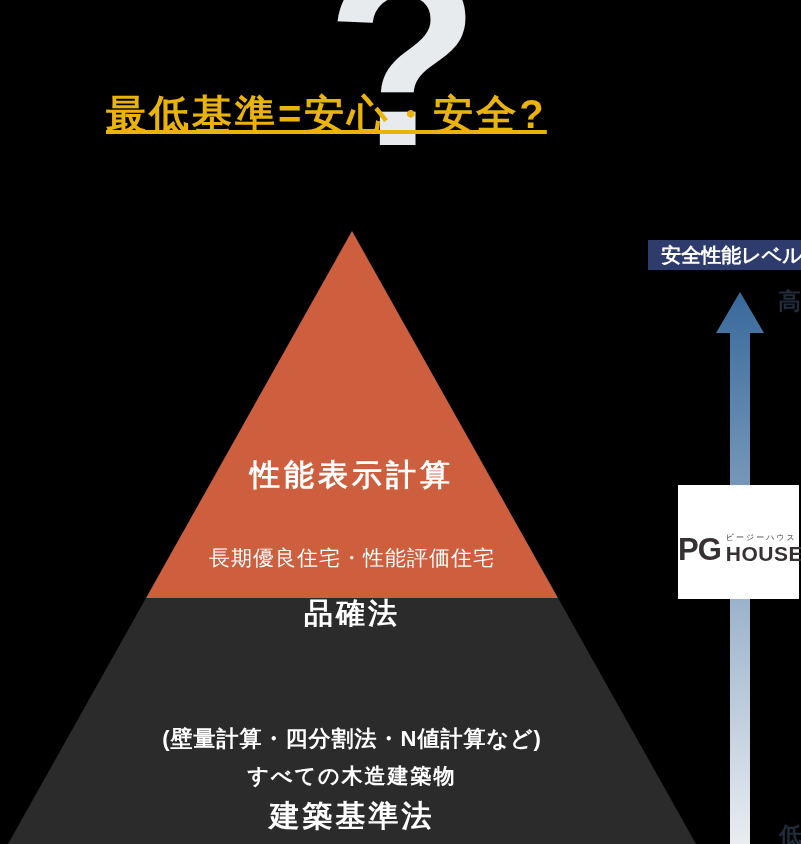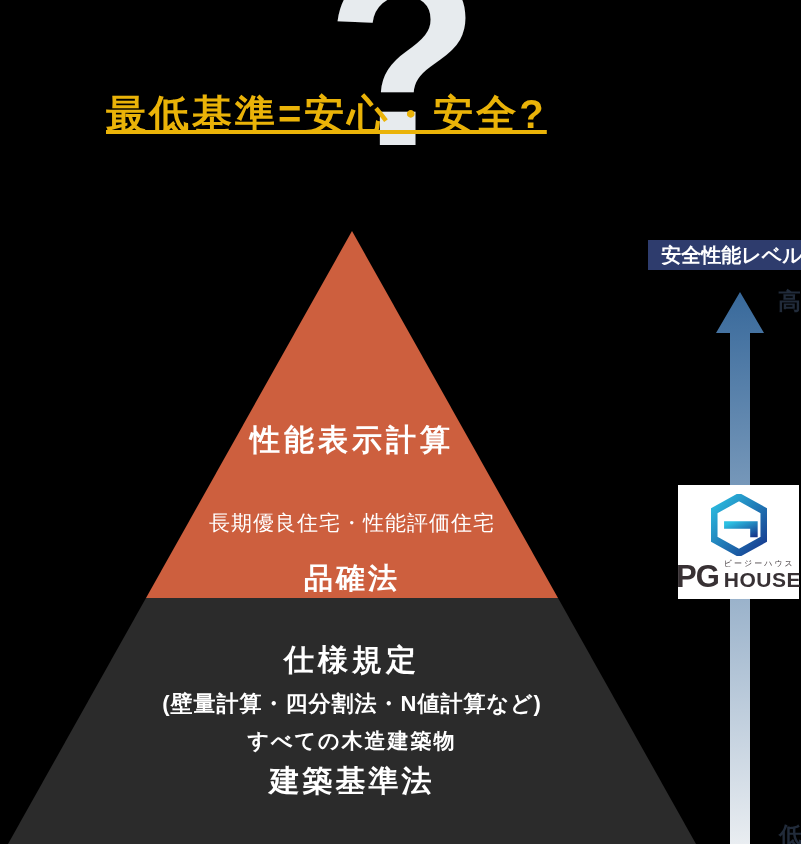--- a/index.html
+++ b/index.html
@@ -31,21 +31,21 @@
     z-index:2;
     white-space:nowrap;
     text-decoration:underline;
   }
   
   .pyramid-svg{position:absolute;left:0;top:0;z-index:3;}
   .pyramid-text{
     position:absolute;left:0;top:0;width:704px;height:844px;
     z-index:4;color:#fff;text-align:center;
   }
-  .pyramid-text div{position:absolute;width:100%;white-space:nowrap;}
+  .pyramid-text div{position:absolute;width:100%;white-space:nowrap;margin-top:35px;}
   .t-head   {top:420px;font-size:30px;font-weight:800;letter-spacing:4px;}
   .t-sub1   {top:471px;font-size:21px;font-weight:700;letter-spacing:1px;}
   .t-sub2   {top:509px;font-size:21px;font-weight:400;letter-spacing:1px;}
   .t-law    {top:559px;font-size:29px;font-weight:800;letter-spacing:3px;}
   .b-head   {top:640px;font-size:30px;font-weight:800;letter-spacing:4px;}
   .b-sub1   {top:689px;font-size:22px;font-weight:700;letter-spacing:1px;}
   .b-sub2   {top:727px;font-size:21px;font-weight:700;letter-spacing:2px;}
   .b-law    {top:761px;font-size:30px;font-weight:700;letter-spacing:3px;}
   
   .scale-badge{
@@ -62,21 +62,21 @@
   .scale-low{
     position:absolute;left:779px;top:820px;
     font-size:23px;font-weight:700;color:#212b3a;z-index:5;
   }
   .arrow-svg{position:absolute;left:711px;top:291px;z-index:4;}
   
   .logo-card{
     position:absolute;left:678px;top:485px;
     width:121px;height:114px;
     background:#fff;z-index:6;
-    display:flex;flex-direction:column;align-items:center;
+    display:flex;flex-direction:row;align-items:center;
     box-sizing:border-box;padding-top:9px;text-align:right;
   }
   .logo-mark{width:56px;height:62px;}
   .logo-text-row{
     display:flex;align-items:flex-end;justify-content:center;
     margin-top:2px;gap:5px;
   }
   .logo-pg{
     font-size:31px;font-weight:800;color:#383134;
     line-height:0.85;letter-spacing:-1px;
@@ -100,21 +100,20 @@
 
 <svg class="pyramid-svg" width="801" height="844" viewBox="0 0 801 844">
   <polygon points="352,231 146,598 558,598" fill="#cd5f3e"></polygon>
   <polygon points="146,598 558,598 696,844 8,844" fill="#2b2b2b"></polygon>
 </svg>
 
 <div class="pyramid-text">
   <div class="t-head">性能表示計算</div>
   <div class="t-sub2">長期優良住宅・性能評価住宅</div>
   <div class="t-law">品確法</div>
-  <div class="b-head">仕様規定</div>
   <div class="b-sub1">(壁量計算・四分割法・N値計算など)</div>
   <div class="b-sub2">すべての木造建築物</div>
   <div class="b-law">建築基準法</div>
 </div>
 
 <div class="scale-badge">安全性能レベル</div>
 <div class="scale-high">高</div>
 <div class="scale-low">低</div>
 
 <svg class="arrow-svg" width="58" height="553" viewBox="0 0 58 553">

